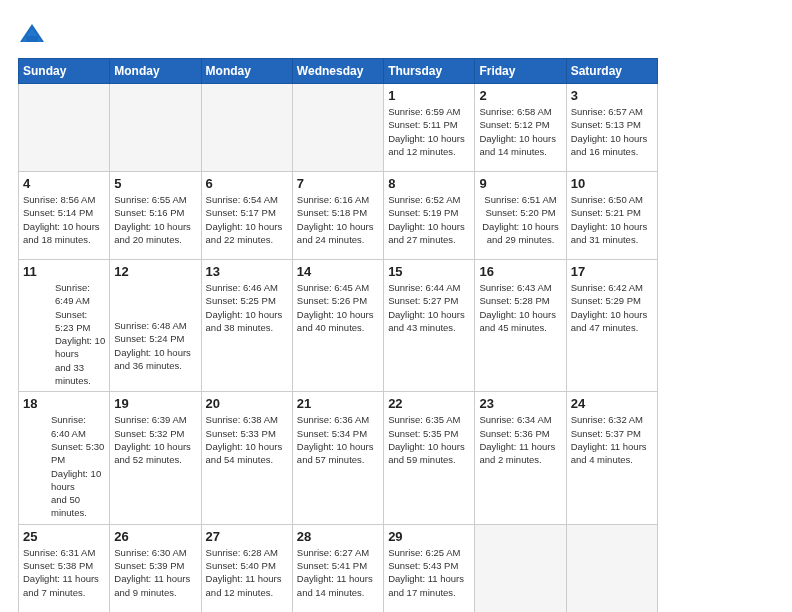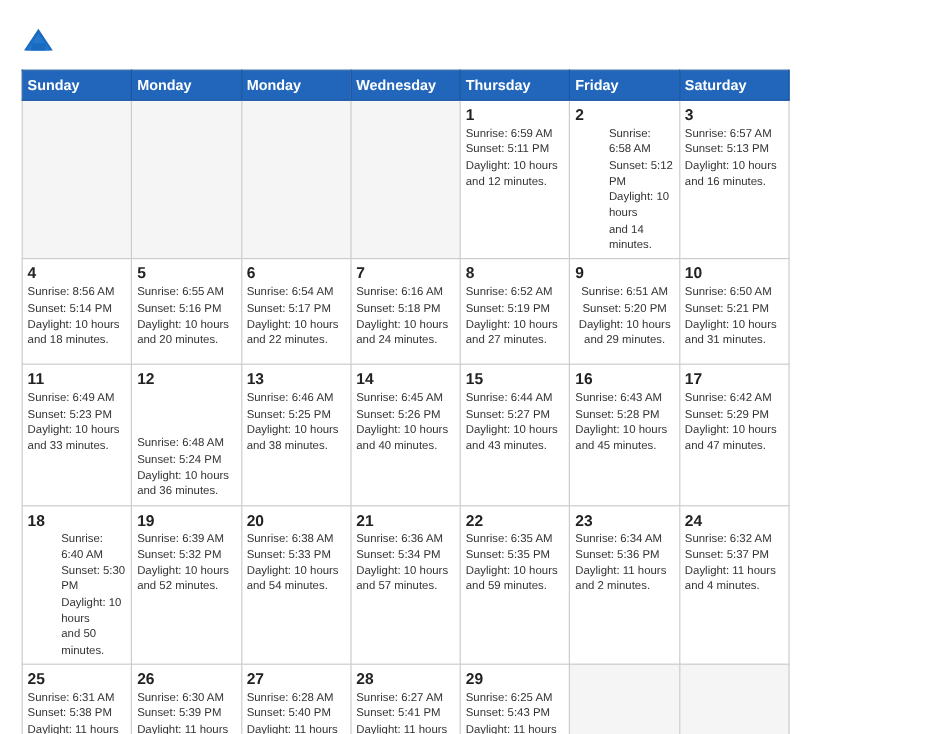--- a/index.html
+++ b/index.html
@@ -142,21 +142,21 @@
           <td class="empty"></td>
           <td>
             <div class="day-number">1</div>
             <div class="day-info" style="white-space: pre-line;">Sunrise: 6:59 AM
 Sunset: 5:11 PM
 Daylight: 10 hours
 and 12 minutes.</div>
           </td>
           <td>
             <div class="day-number">2</div>
-            <div class="day-info" style="white-space: pre-line; margin-left: 28px;">Sunrise: 6:58 AM
+            <div class="day-info" style="white-space: pre-line;">Sunrise: 6:58 AM
 Sunset: 5:12 PM
 Daylight: 10 hours
 and 14 minutes.</div>
           </td>
           <td>
             <div class="day-number">3</div>
             <div class="day-info" style="white-space: pre-line;">Sunrise: 6:57 AM
 Sunset: 5:13 PM
 Daylight: 10 hours
 and 16 minutes.</div>
@@ -209,21 +209,21 @@
             <div class="day-number">10</div>
             <div class="day-info" style="white-space: pre-line;">Sunrise: 6:50 AM
 Sunset: 5:21 PM
 Daylight: 10 hours
 and 31 minutes.</div>
           </td>
         </tr>
         <tr>
           <td>
             <div class="day-number">11</div>
-            <div class="day-info" style="white-space: pre-line;">Sunrise: 6:49 AM
+            <div class="day-info" style="white-space: pre-line; margin-left: 32px;">Sunrise: 6:49 AM
 Sunset: 5:23 PM
 Daylight: 10 hours
 and 33 minutes.</div>
           </td>
           <td>
             <div class="day-number">12</div>
             <div class="day-info" style="white-space: pre-line; margin-top: 40px;">Sunrise: 6:48 AM
 Sunset: 5:24 PM
 Daylight: 10 hours
 and 36 minutes.</div>

